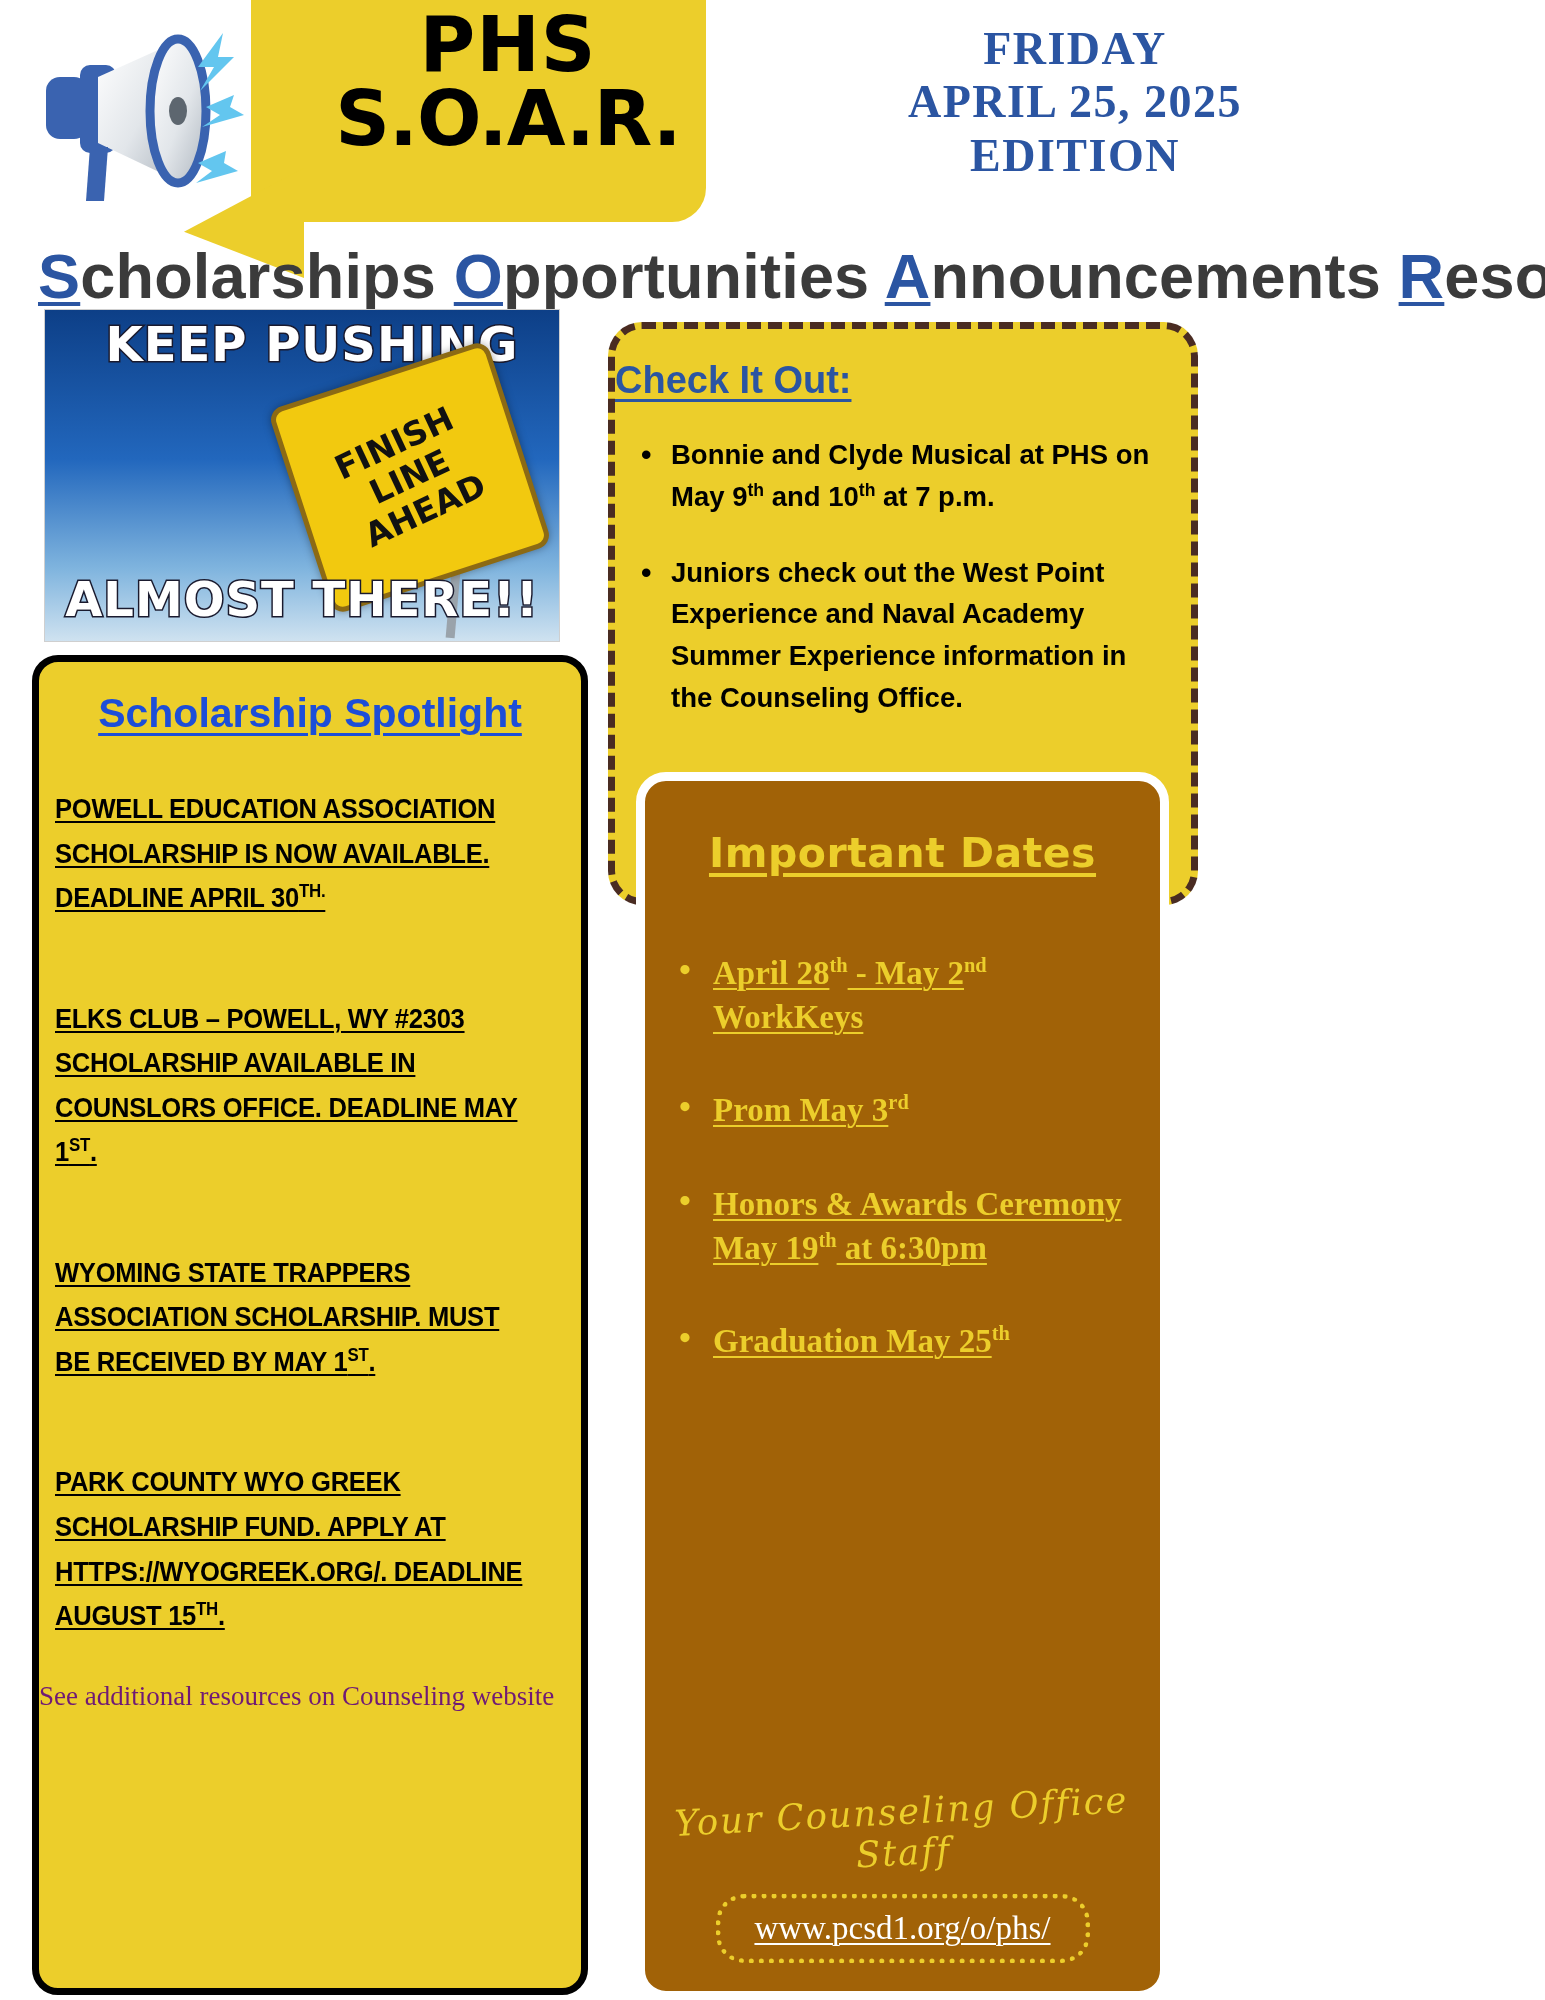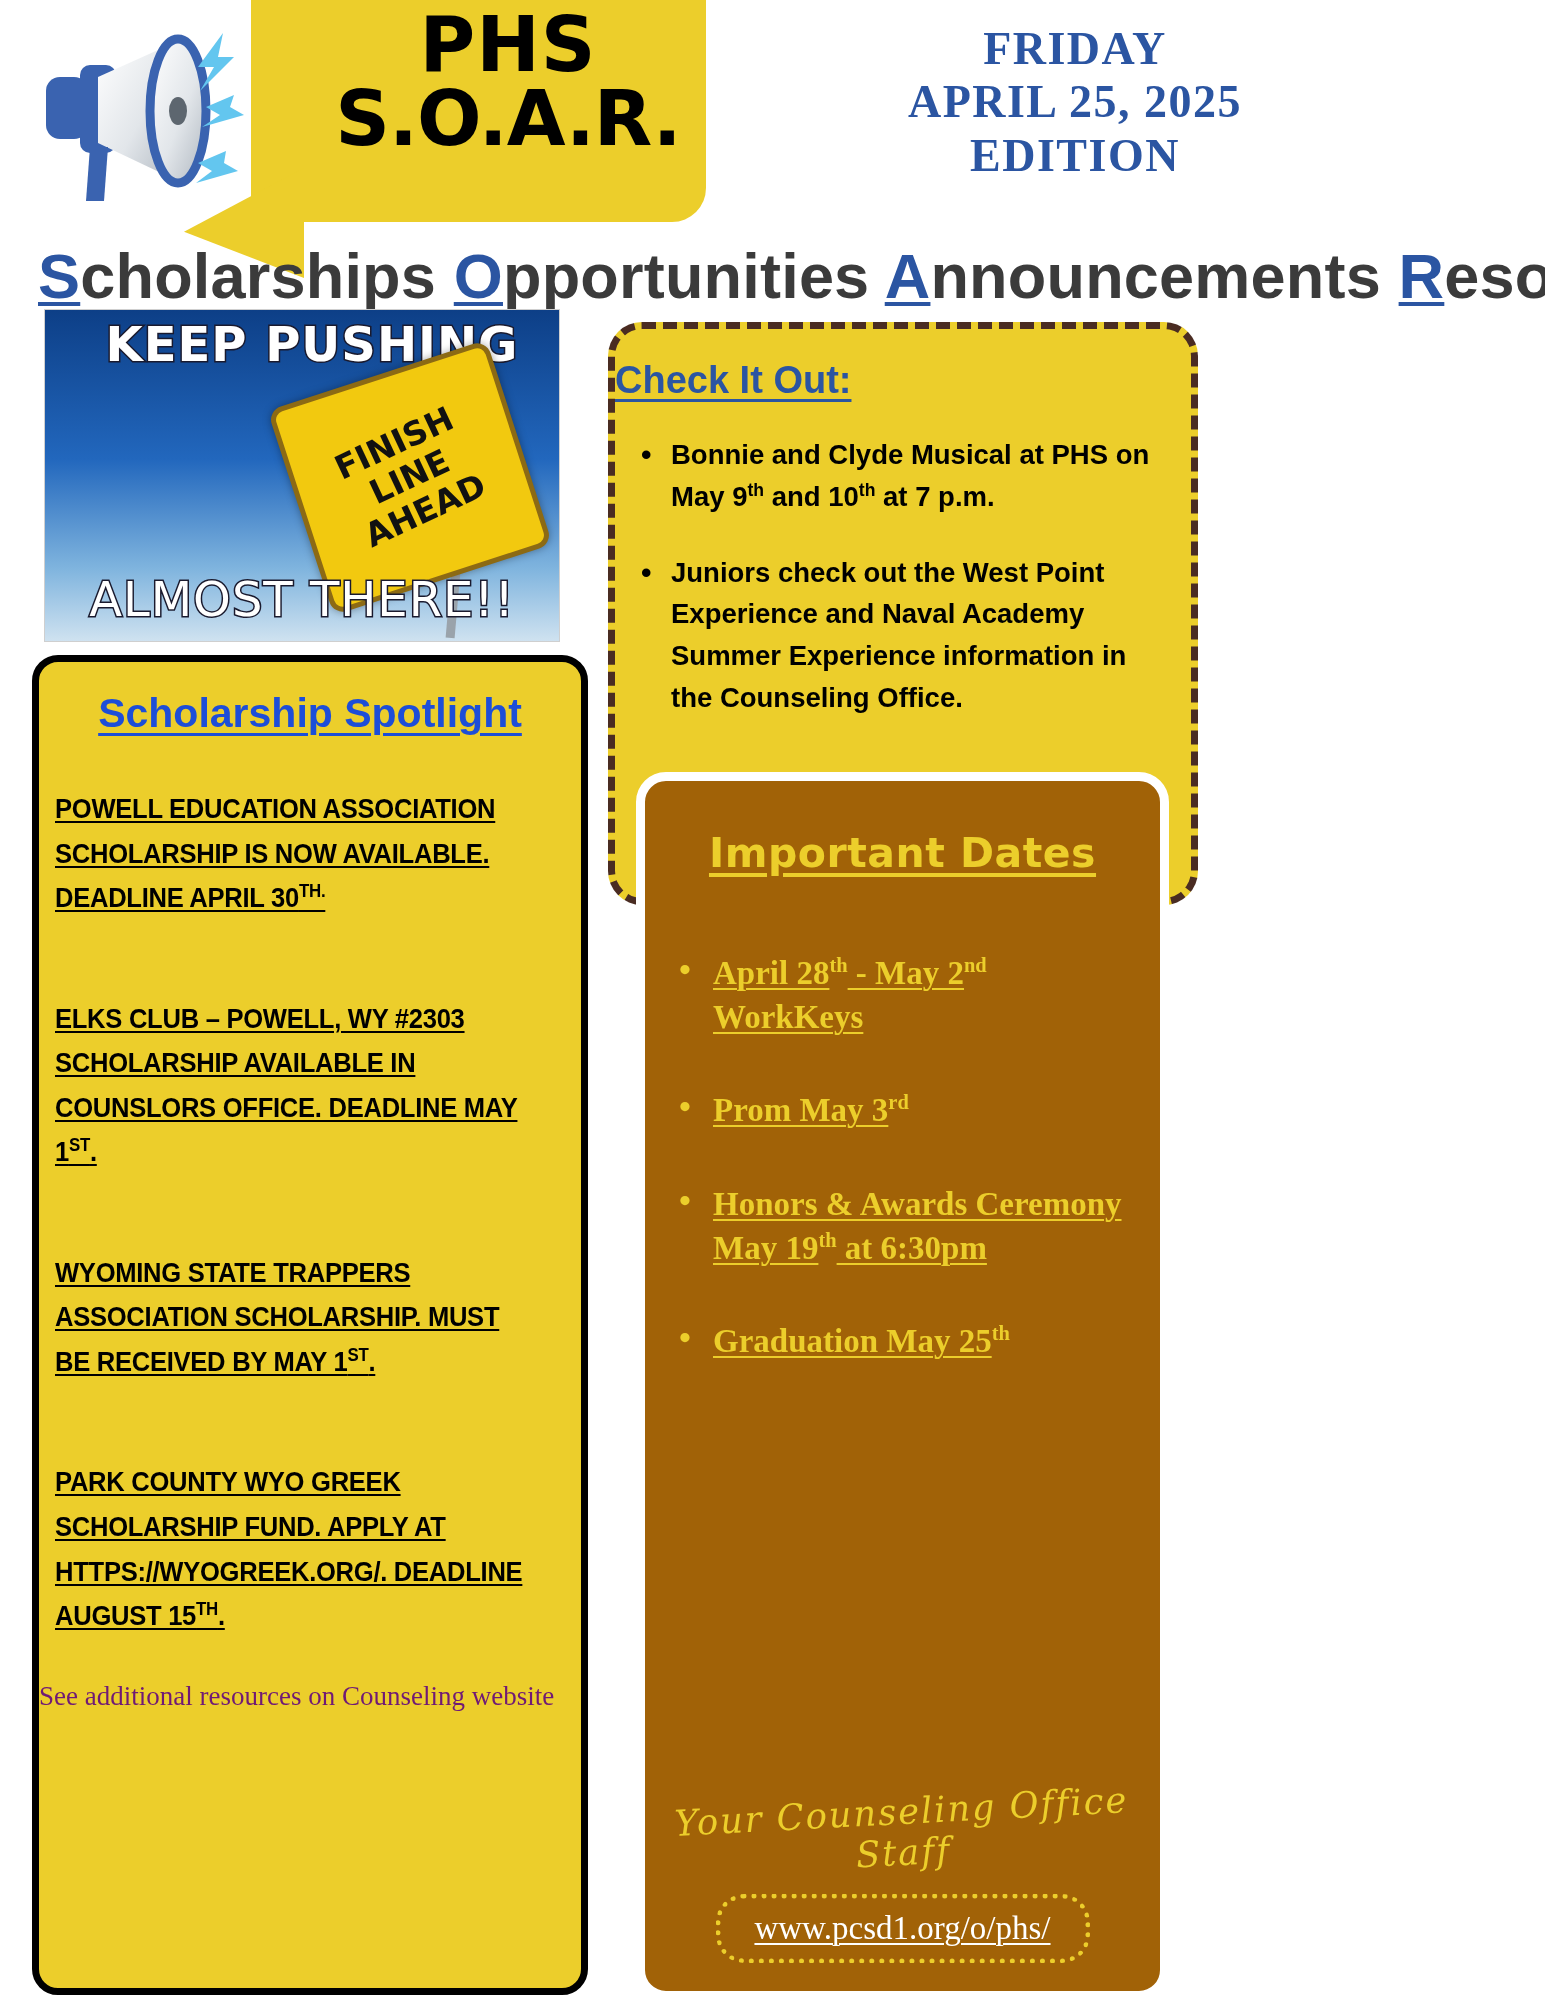--- a/index.html
+++ b/index.html
@@ -91,21 +91,21 @@
     color: #fff;
     -webkit-text-stroke: 3px #1a1a2e;
     paint-order: stroke fill;
     letter-spacing: 1px;
     padding-left: 20px;
   }
   .at-text {
     position: absolute; bottom: 14px; left: 0; width: 100%;
     text-align: center;
     font-family: "DejaVu Sans", sans-serif;
-    font-weight: normal;
+    font-weight: bold;
     font-size: 48px;
     color: #fff;
     -webkit-text-stroke: 3px #1a1a2e;
     paint-order: stroke fill;
     letter-spacing: 1px;
   }
   .sign {
     position: absolute;
     left: 250px; top: 60px;
     width: 230px; height: 215px;

